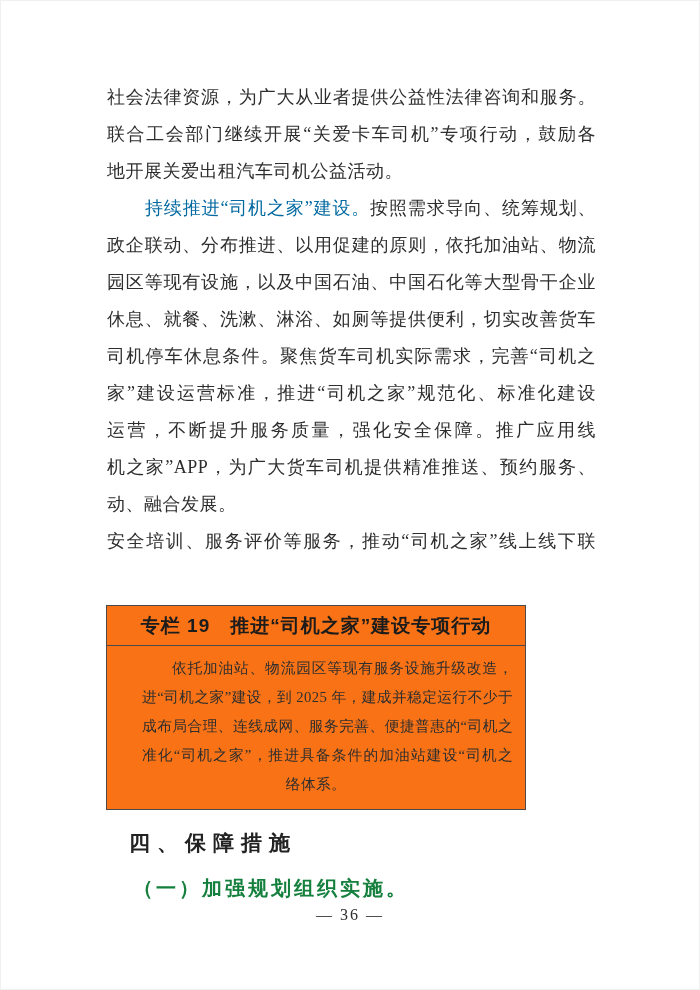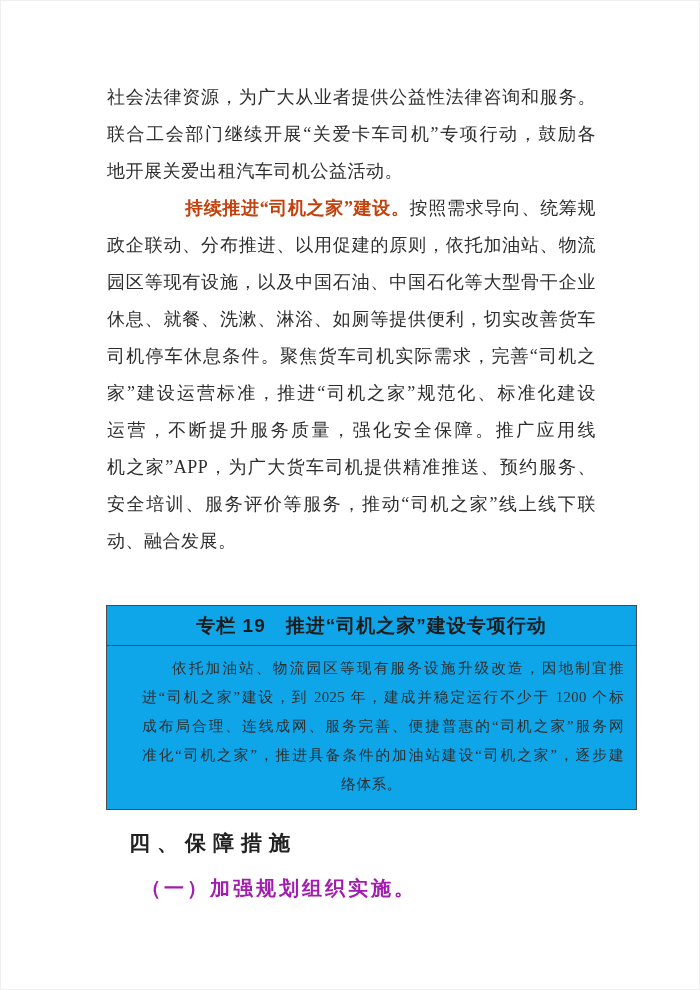--- a/index.html
+++ b/index.html
@@ -26,29 +26,29 @@
     overflow:hidden;
     letter-spacing:0.5px;
     white-space:nowrap;
   }
   .line.j{
     text-align:justify;
     text-align-last:justify;
     white-space:normal;
   }
   .line.ind{ padding-left:38px; }
-  .line b{ font-weight:bold; color:#c2410c;margin-left:40px; }
+  .line b{ font-weight:normal; color:#0369a1; }
 
   .column-box{
     position:absolute;
     left:105px;top:604px;
-    width:531px;
+    width:420px;
     box-sizing:border-box;
     border:1px solid #4a4a4a;
-    background:#0ea5e9;
+    background:#f97316;
   }
   .box-title{
     font-family:"Liberation Sans","DejaVu Sans",sans-serif;
     font-weight:bold;
     font-size:19px;
     line-height:39px;
     height:39px;
     text-align:center;
     letter-spacing:1px;
     color:#1c1c1c;
@@ -78,25 +78,25 @@
     position:absolute;
     left:128px;top:828px;
     font-family:"Liberation Sans","DejaVu Sans",sans-serif;
     font-weight:600;
     font-size:21px;
     letter-spacing:7px;
     color:#222222;
   }
   .subsection-heading{
     position:absolute;
-    left:140px;top:874px;
+    left:132px;top:874px;
     font-weight:bold;
     font-size:20px;
     letter-spacing:3px;
-    color:#a21caf;
+    color:#15803d;
   }
   .page-number{
     position:absolute;
     left:0;top:905px;
     width:100%;
     text-align:center;
     font-size:16px;
     letter-spacing:2px;
     color:#2e2e2e;
   }
@@ -111,33 +111,34 @@
       <div class="line j">联合工会部门继续开展“关爱卡车司机”专项行动，鼓励各</div>
       <div class="line">地开展关爱出租汽车司机公益活动。</div>
       <div class="line j ind"><b>持续推进“司机之家”建设。</b>按照需求导向、统筹规划、</div>
       <div class="line j">政企联动、分布推进、以用促建的原则，依托加油站、物流</div>
       <div class="line j">园区等现有设施，以及中国石油、中国石化等大型骨干企业</div>
       <div class="line j">休息、就餐、洗漱、淋浴、如厕等提供便利，切实改善货车</div>
       <div class="line j">司机停车休息条件。聚焦货车司机实际需求，完善“司机之</div>
       <div class="line j">家”建设运营标准，推进“司机之家”规范化、标准化建设</div>
       <div class="line j">运营，不断提升服务质量，强化安全保障。推广应用线上“司</div>
       <div class="line j">机之家”APP，为广大货车司机提供精准推送、预约服务、</div>
+      <div class="line">动、融合发展。</div>
       <div class="line j">安全培训、服务评价等服务，推动“司机之家”线上线下联</div>
-      <div class="line">动、融合发展。</div>
     </div>
 
   <div class="column-box">
     <div class="box-title">专栏 19　推进“司机之家”建设专项行动</div>
     <div class="box-content">
         <div class="box-line j ind">依托加油站、物流园区等现有服务设施升级改造，因地制宜推</div>
         <div class="box-line j">进“司机之家”建设，到 2025 年，建成并稳定运行不少于 1200 个标</div>
         <div class="box-line j">成布局合理、连线成网、服务完善、便捷普惠的“司机之家”服务网</div>
         <div class="box-line j">准化“司机之家”，推进具备条件的加油站建设“司机之家”，逐步建</div>
         <div class="box-line">络体系。</div>
       </div>
   </div>
 
   <div class="section-heading">四、保障措施</div>
 
   <div class="subsection-heading">（一）加强规划组织实施。</div>
 
+  <div class="page-number">— 36 —</div>
 
 </div>
 
 </body></html>

